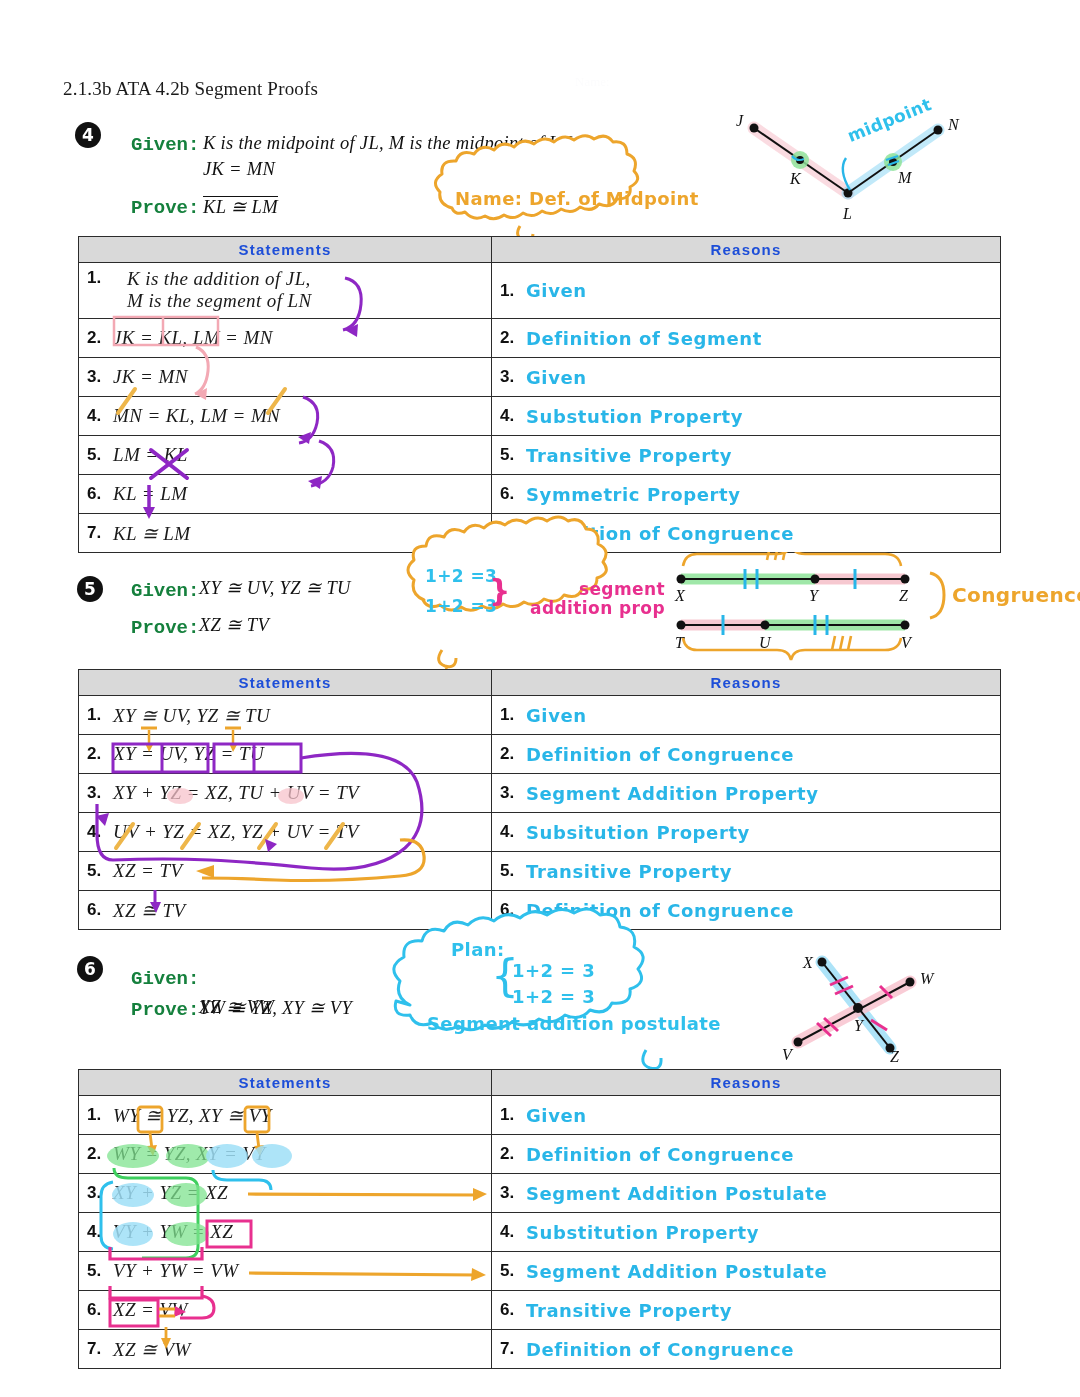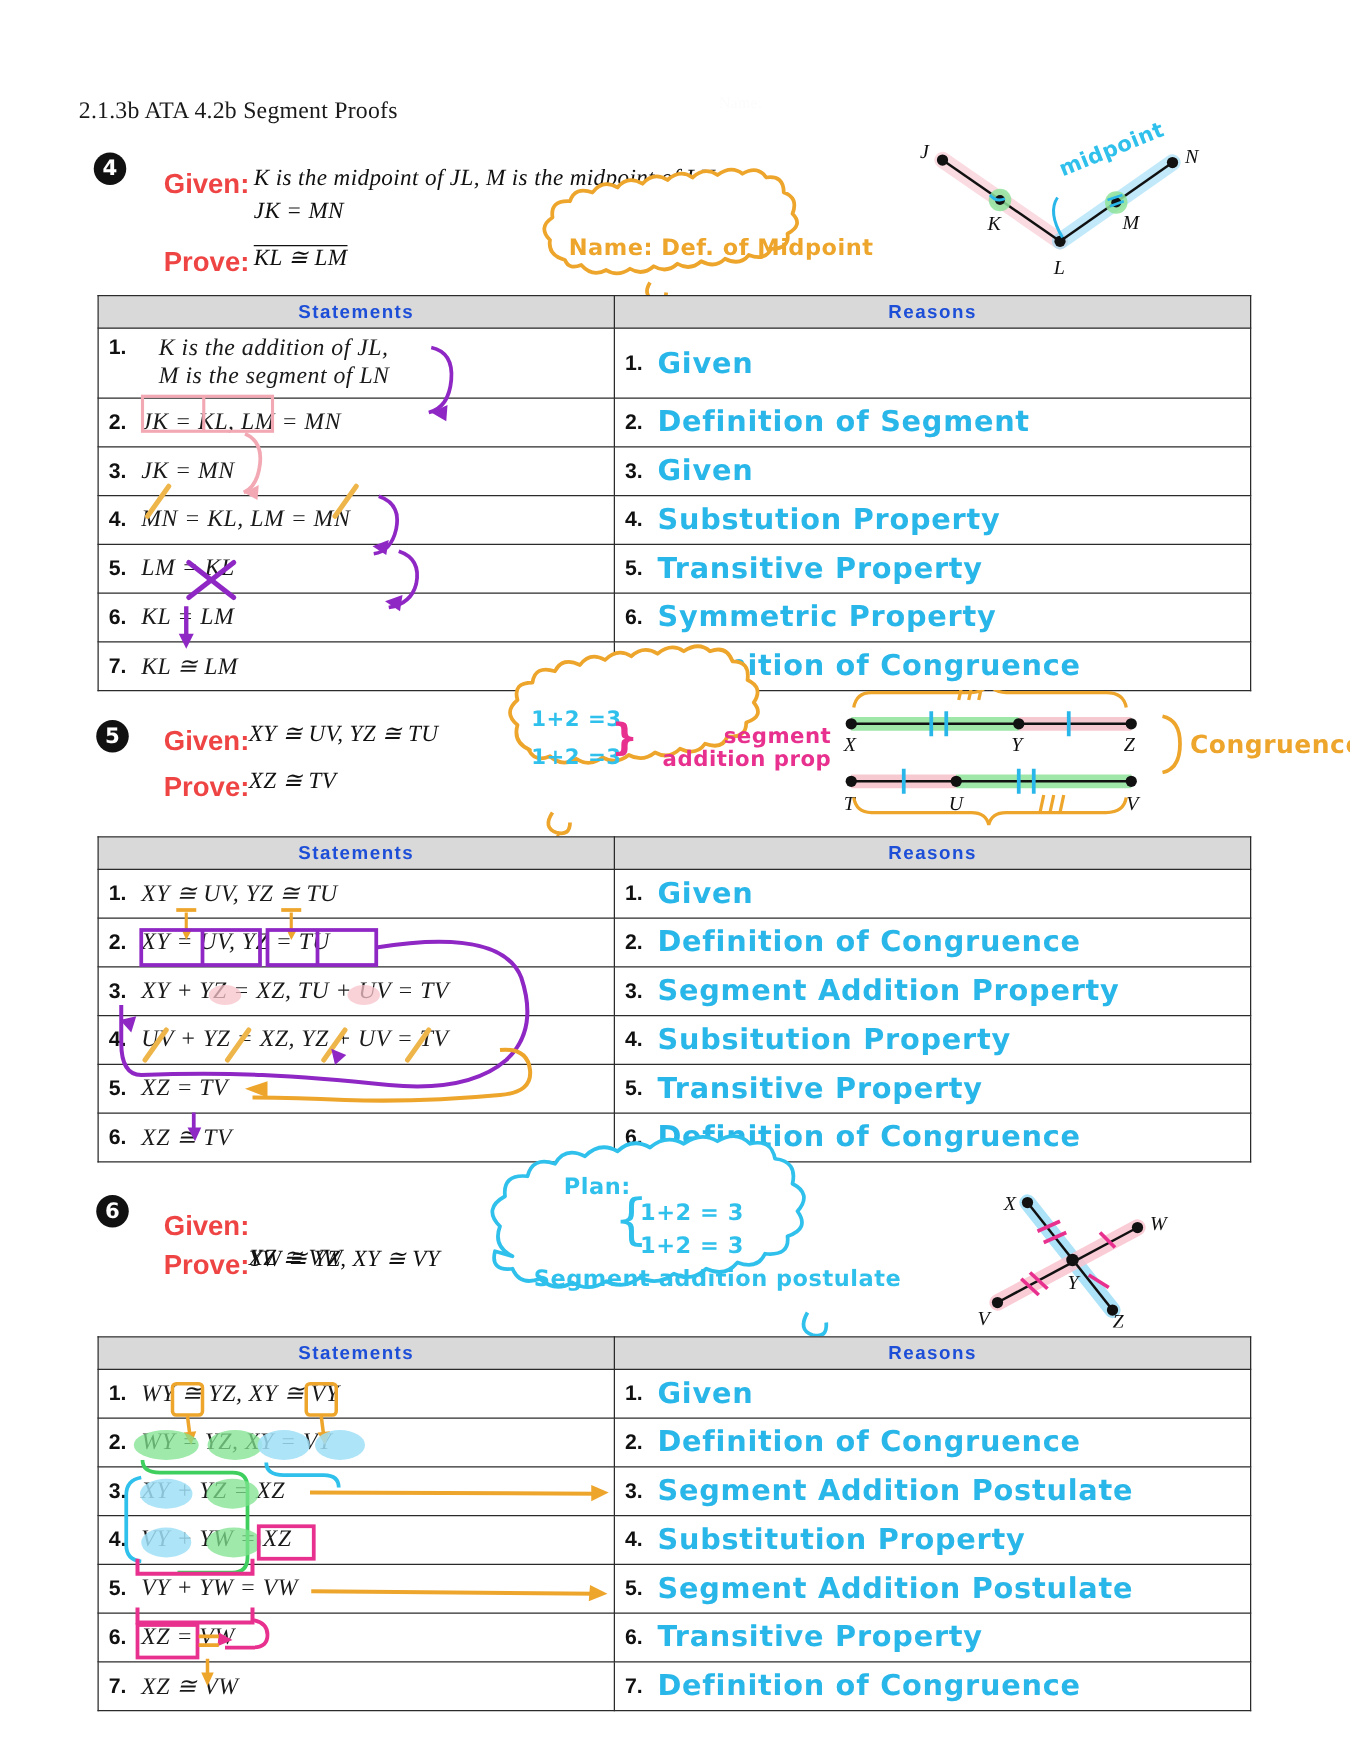--- a/index.html
+++ b/index.html
@@ -19,22 +19,22 @@
   .ghost{
     position:absolute;left:575px;top:74px;width:300px;
     font-size:13px;color:#fcfcfd;user-select:none;
   }
   .bullet{
     position:absolute;width:26px;height:26px;border-radius:50%;
     background:#111;color:#fff;font-family:"DejaVu Sans",sans-serif;
     font-size:17px;font-weight:bold;text-align:center;line-height:26px;
   }
   .gp-label{
-    font-family:Liberation Sans, sans-serif;font-weight:bold;
-    font-size:22px;color:#ef4444;
+    font-family:Liberation Mono, monospace;font-weight:bold;
+    font-size:19px;color:#15803d;
   }
   .gp-text{
     font-family:"Liberation Serif",serif;font-style:italic;
     font-size:18.5px;color:#111;letter-spacing:.3px;
   }
   .ov{border-top:1.6px solid #111;padding-top:1px;display:inline-block;line-height:1.0;}
 
   
   table.proof{
     position:absolute;border-collapse:collapse;
@@ -55,21 +55,21 @@
     width:26px;text-align:left;padding-left:8px;vertical-align:top;
   }
   .stx{
     font-family:"Liberation Serif",serif;font-style:italic;
     font-size:19px;color:#1a1a1a;letter-spacing:.4px;
   }
   .stwrap{display:flex;align-items:center;min-height:38px;}
   .stwrap.two{align-items:flex-start;padding-top:5px;}
   .hand{
     font-family:"DejaVu Sans",sans-serif;
-    color:#29b6e8;font-size:23px;letter-spacing:.6px;
+    color:#29b6e8;font-size:18px;letter-spacing:.6px;
     font-weight:600;
   }
   .rwrap{display:flex;align-items:center;min-height:38px;}
 
   
   .ink{position:absolute;left:0;top:0;width:1080px;height:1397px;pointer-events:none;}
   .cloudtxt{
     position:absolute;font-family:"DejaVu Sans",sans-serif;
     font-weight:600;letter-spacing:.4px;
   }

